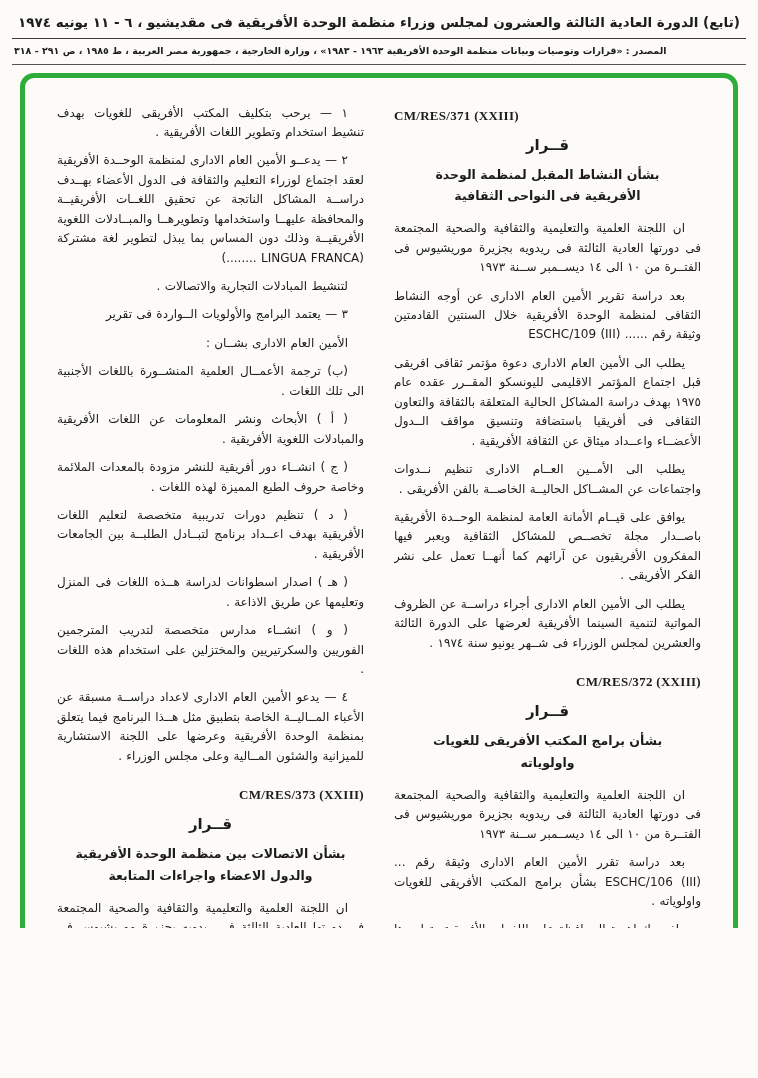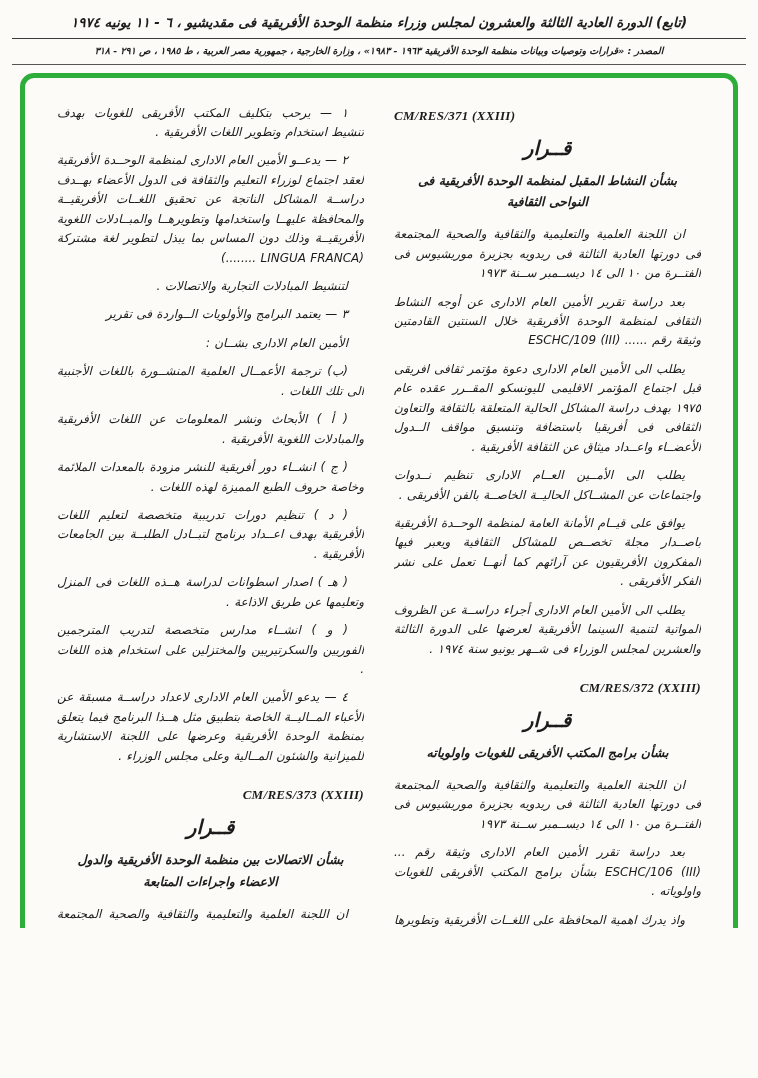--- a/index.html
+++ b/index.html
@@ -7,41 +7,41 @@
     --ink:#1c1c1c;
     --paper:#fcfbf7;
   }
   *{margin:0;padding:0;box-sizing:border-box;}
   html,body{width:758px;height:1078px;overflow:hidden;}
   body{
     background:var(--paper);
     color:var(--ink);
     font-family:"DejaVu Sans",sans-serif;
   }
-  .sheet{width:758px;height:928px;position:relative;overflow:hidden;font-style:italic;}
+  .sheet{width:758px;height:928px;position:relative;overflow:hidden;}
 
   
   .page-header{padding:12px 10px 0 10px;}
   .header-title{
     direction:rtl;
     text-align:center;
     font-weight:bold;
     font-size:13.5px;
     letter-spacing:0;
     line-height:1.5;
   }
   .rule{
     border:none;
     border-top:1.5px solid #3a3a3a;
     margin:6px 2px 5px 2px;
   }
   .rule.thin{border-top:1px solid #555;margin-top:5px;}
   .header-source{
     direction:rtl;
-    text-align:center;
+    text-align:left;
     font-weight:bold;
     font-size:9.5px;
     line-height:1.5;
     padding:0 4px;
   }
 
   
   .green-box{
     margin:8px 20px 0 20px;
     height:942px;
@@ -67,21 +67,21 @@
     font-family:"Liberation Serif",serif;
     font-weight:bold;
     font-size:13px;
     margin:4px 0 12px 0;
     letter-spacing:.3px;
   }
   .ref.gap{margin-top:21px;text-align:right;}
   .heading{
     text-align:center;
     font-weight:bold;
-    font-size:20px;
+    font-size:15px;
     margin:2px 0 10px 0;
     letter-spacing:1px;
   }
   .subheading{
     text-align:center;
     font-weight:bold;
     font-size:12.5px;
     line-height:1.75;
     margin:0 auto 12px auto;
     max-width:92%;

